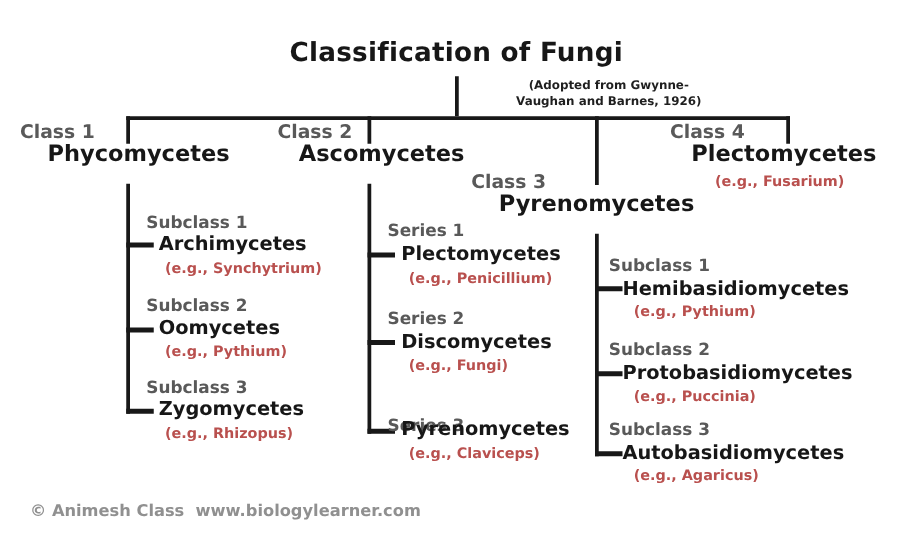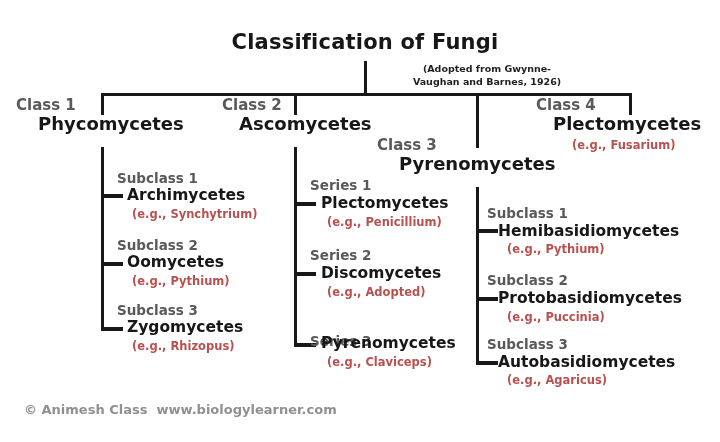--- a/index.html
+++ b/index.html
@@ -61,21 +61,21 @@
   <div class="ln" style="left:294px;top:202px;width:22px;height:4px;"></div>
   <div class="ln" style="left:294px;top:272px;width:22px;height:4px;"></div>
   <div class="ln" style="left:294px;top:343px;width:22px;height:4px;"></div>
 
   <div class="abs sub-label" style="left:310px;top:177px;">Series 1</div>
   <div class="abs sub-name" style="left:321px;top:194px;">Plectomycetes</div>
   <div class="abs example" style="left:327px;top:215px;">(e.g., Penicillium)</div>
 
   <div class="abs sub-label" style="left:310px;top:247px;">Series 2</div>
   <div class="abs sub-name" style="left:321px;top:264px;">Discomycetes</div>
-  <div class="abs example" style="left:327px;top:285px;">(e.g., Adopted)</div>
+  <div class="abs example" style="left:327px;top:285px;">(e.g., Fungi)</div>
 
   <div class="abs sub-label" style="left:310px;top:317px;margin-top:16px;">Series 3</div>
   <div class="abs sub-name" style="left:321px;top:334px;">Pyrenomycetes</div>
   <div class="abs example" style="left:327px;top:355px;">(e.g., Claviceps)</div>
 
   <div class="abs cls-label" style="left:377px;top:136px;">Class 3</div>
   <div class="abs cls-name" style="left:399px;top:153px;">Pyrenomycetes</div>
   <div class="ln" style="left:476px;top:187px;width:3px;height:178px;"></div>
   <div class="ln" style="left:476px;top:229px;width:22px;height:4px;"></div>
   <div class="ln" style="left:476px;top:297px;width:22px;height:4px;"></div>

